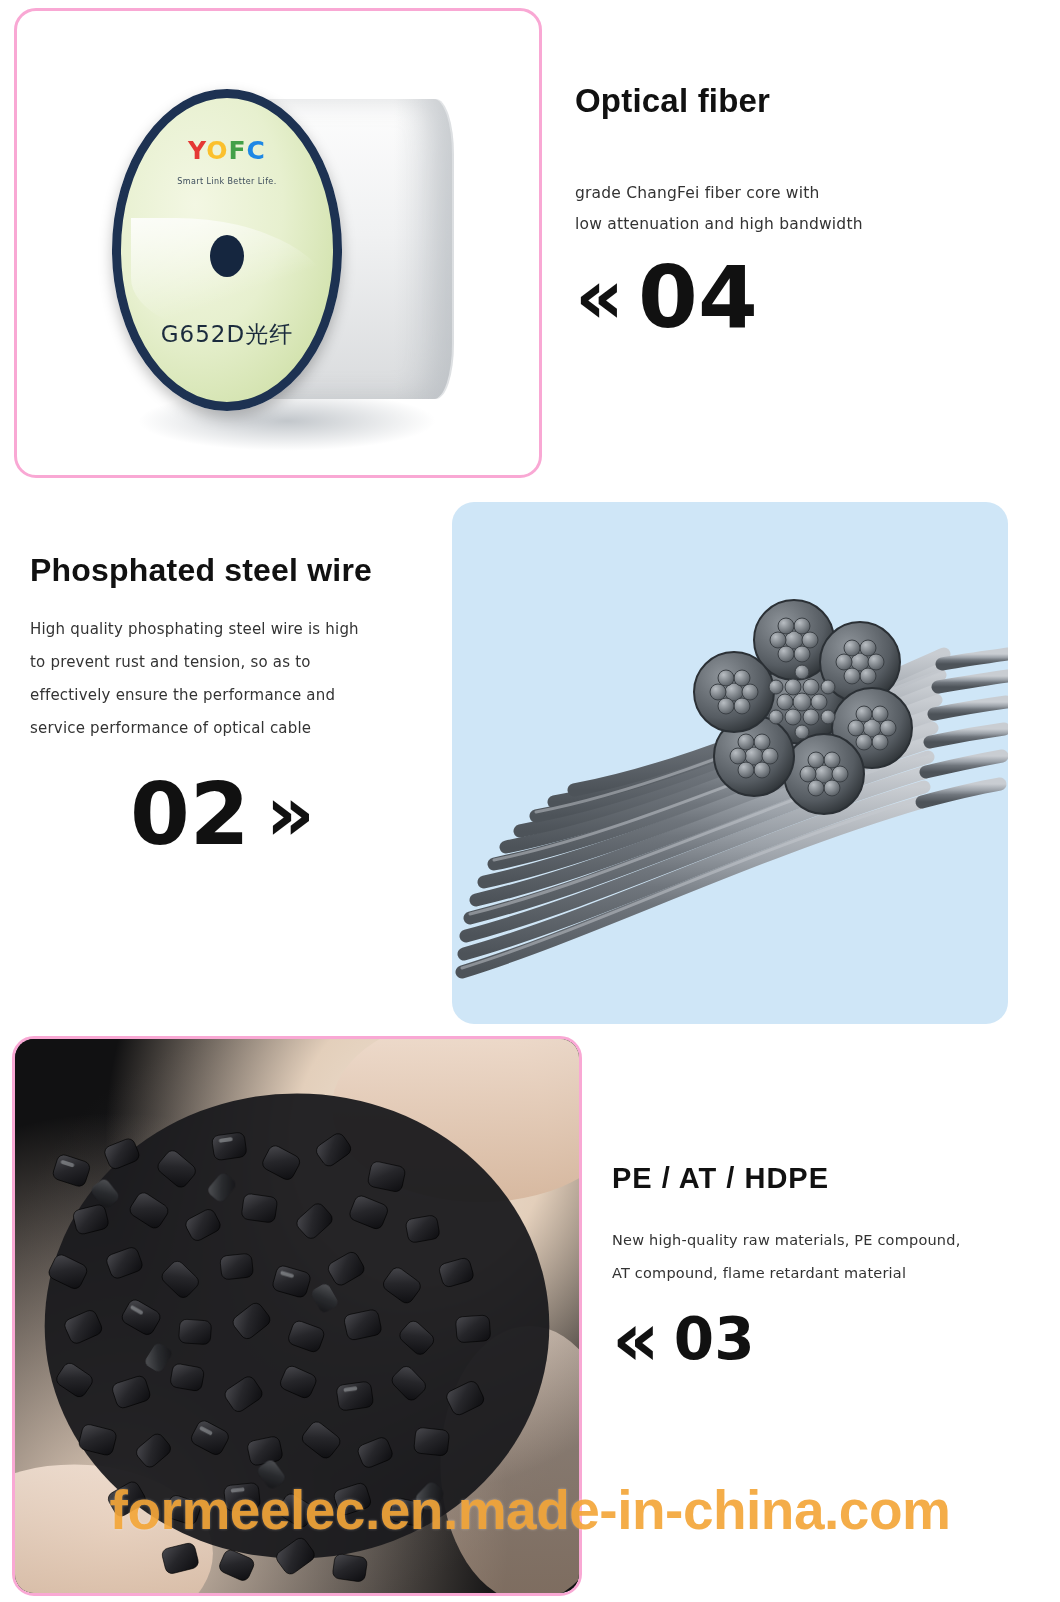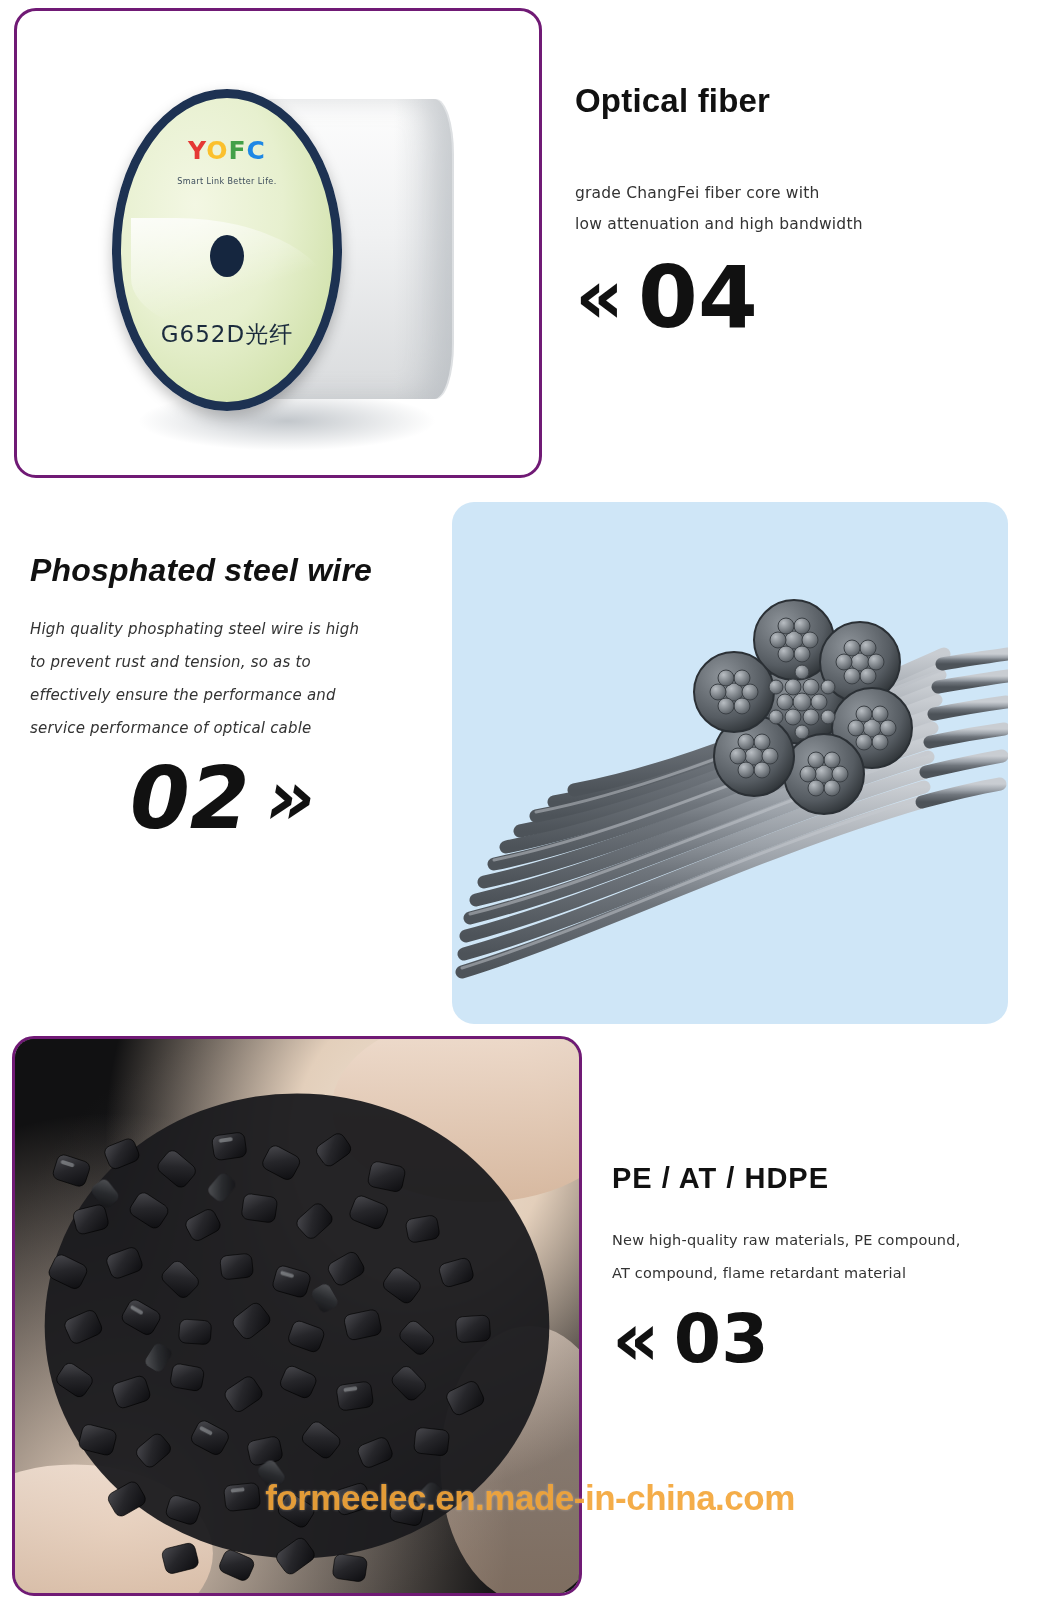--- a/index.html
+++ b/index.html
@@ -16,21 +16,21 @@
   }
 
   
   .panel {
     position: absolute;
     box-sizing: border-box;
     border-radius: 22px;
     overflow: hidden;
   }
   .panel-bordered {
-    border: 3px solid #701a75;
+    border: 3px solid #f9a8d4;
     background: #ffffff;
   }
   .panel-filled {
     background: #cfe6f7;
   }
 
   .text-block {
     position: absolute;
     box-sizing: border-box;
   }
@@ -155,55 +155,55 @@
   #text-fiber .title { font-size: 33px; margin-top: 42px; }
   #text-fiber .desc { margin-top: 58px; font-size: 15.5px; line-height: 31px; }
   #text-fiber .numrow { margin-top: 14px; }
   #text-fiber .chev { font-size: 76px; margin-right: 14px; }
   #text-fiber .bignum { font-size: 86px; }
 
   
   #panel-wire { left: 452px; top: 502px; width: 556px; height: 522px; }
   .wire-canvas { position: absolute; left:0; top:0; width:100%; height:100%; }
 
-  #text-wire { left: 30px; top: 552px; width: 420px; font-style: italic; }
+  #text-wire { left: 30px; top: 552px; width: 420px; }
   #text-wire .title { font-size: 32px; }
   #text-wire .desc { margin-top: 24px; font-size: 15px; line-height: 33px; }
-  #text-wire .numrow { margin-top: 10px; margin-left: 100px; }
+  #text-wire .numrow { margin-top: 26px; margin-left: 100px; }
   #text-wire .bignum { font-size: 86px; }
   #text-wire .chev { font-size: 76px; margin-left: 16px; }
 
   
   #panel-granules { left: 12px; top: 1036px; width: 570px; height: 560px; }
   .granule-bg {
     position:absolute; left:0; top:0; width:100%; height:100%;
     background:
       radial-gradient(ellipse at 72% 18%, #efe2d4 0%, #e3cfbb 22%, rgba(227,207,187,0) 55%),
       radial-gradient(ellipse at 18% 88%, #e8d3c0 0%, rgba(232,211,192,0) 60%),
       radial-gradient(ellipse at 50% 50%, #2c2c2e 0%, #1c1c1e 45%, #111112 75%),
       #16161a;
   }
   .granule-canvas { position:absolute; left:0; top:0; width:100%; height:100%; }
 
   #text-pe { left: 612px; top: 1162px; width: 420px; }
   #text-pe .title { font-size: 29px; letter-spacing: 1px; }
   #text-pe .desc { margin-top: 29px; font-size: 14.5px; line-height: 33px; }
   #text-pe .numrow { margin-top: 12px; }
   #text-pe .chev { font-size: 74px; margin-right: 14px; }
-  #text-pe .bignum { font-size: 68px; }
+  #text-pe .bignum { font-size: 58px; }
 
   
   #watermark {
     position: absolute;
     left: 0; right: 0;
     top: 1478px;
     text-align: center;
     font-family: "Liberation Sans", sans-serif;
     font-weight: bold;
-    font-size: 35px;
+    font-size: 55px;
     letter-spacing: -0.5px;
     color: #f4a63a;
     opacity: 0.92;
     text-shadow: 0 0 3px rgba(255,255,255,0.35);
     white-space: nowrap;
   }
 </style>
 </head>
 <body>
 

